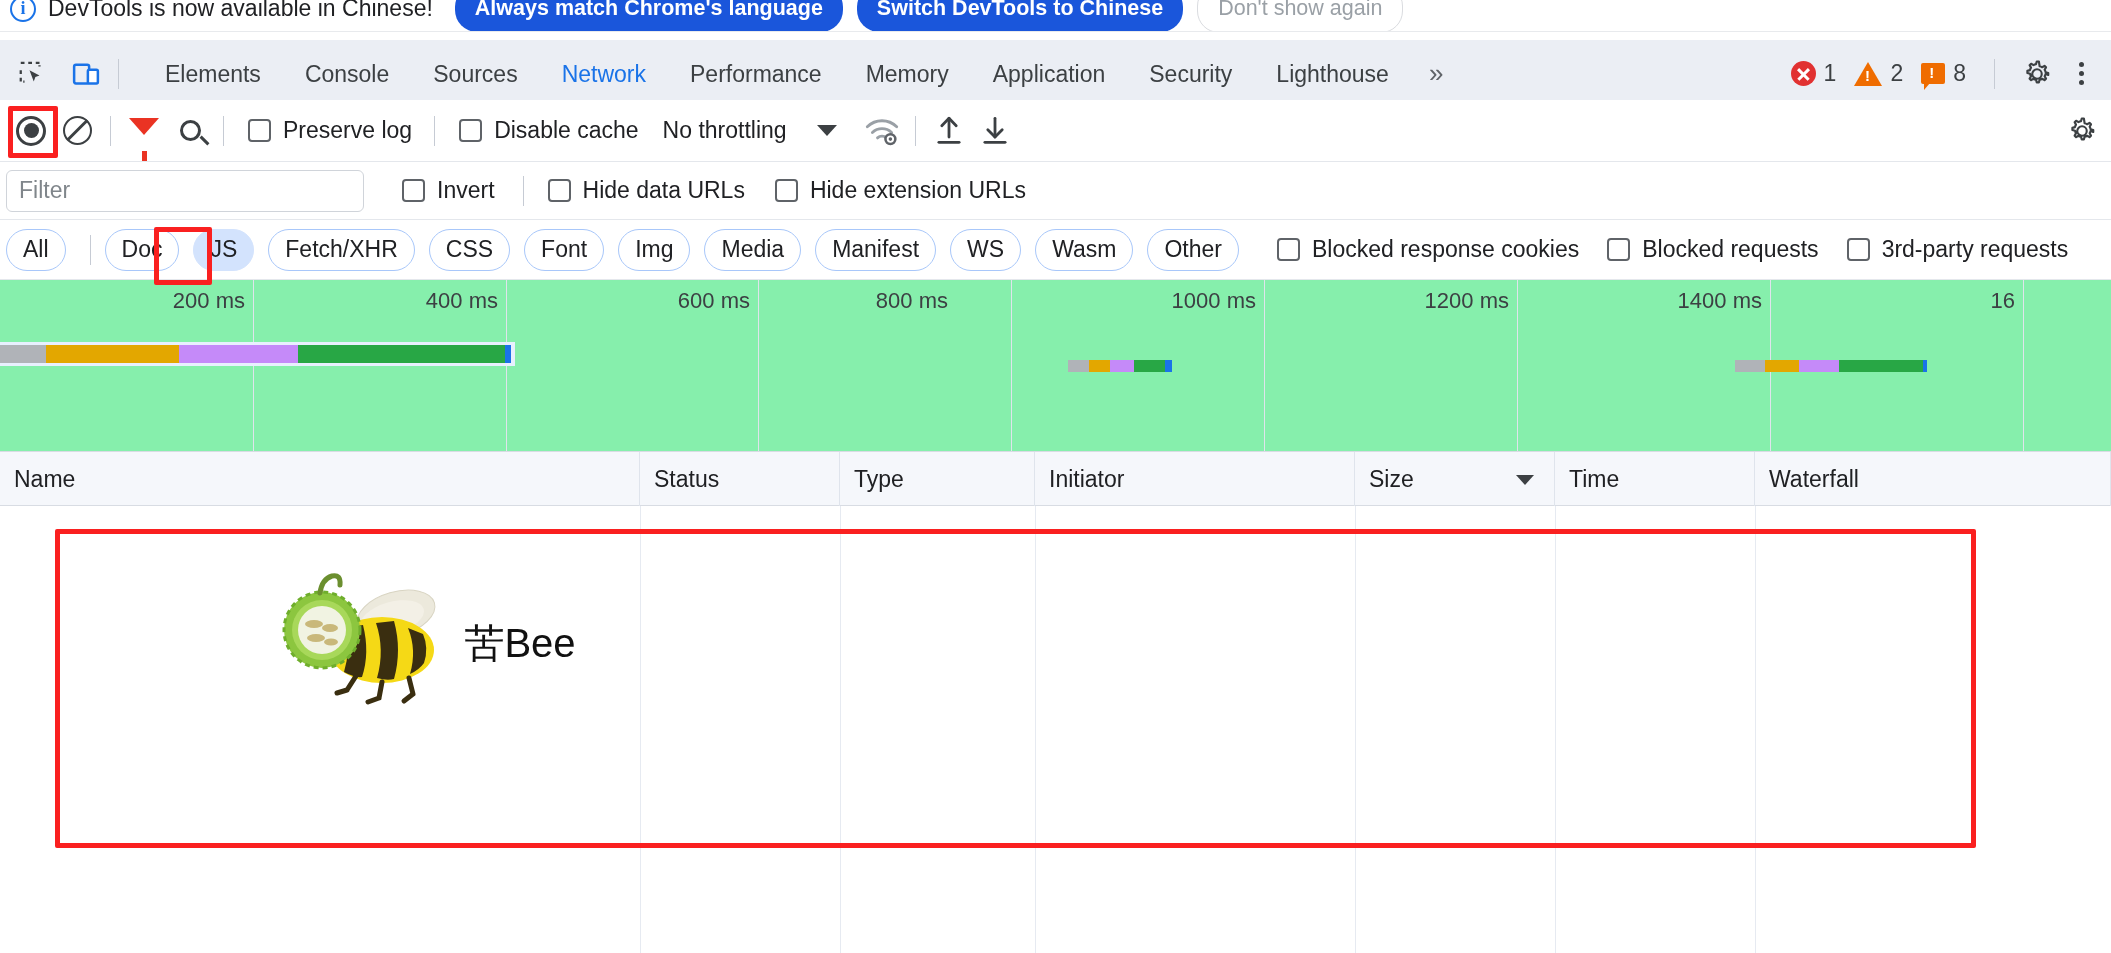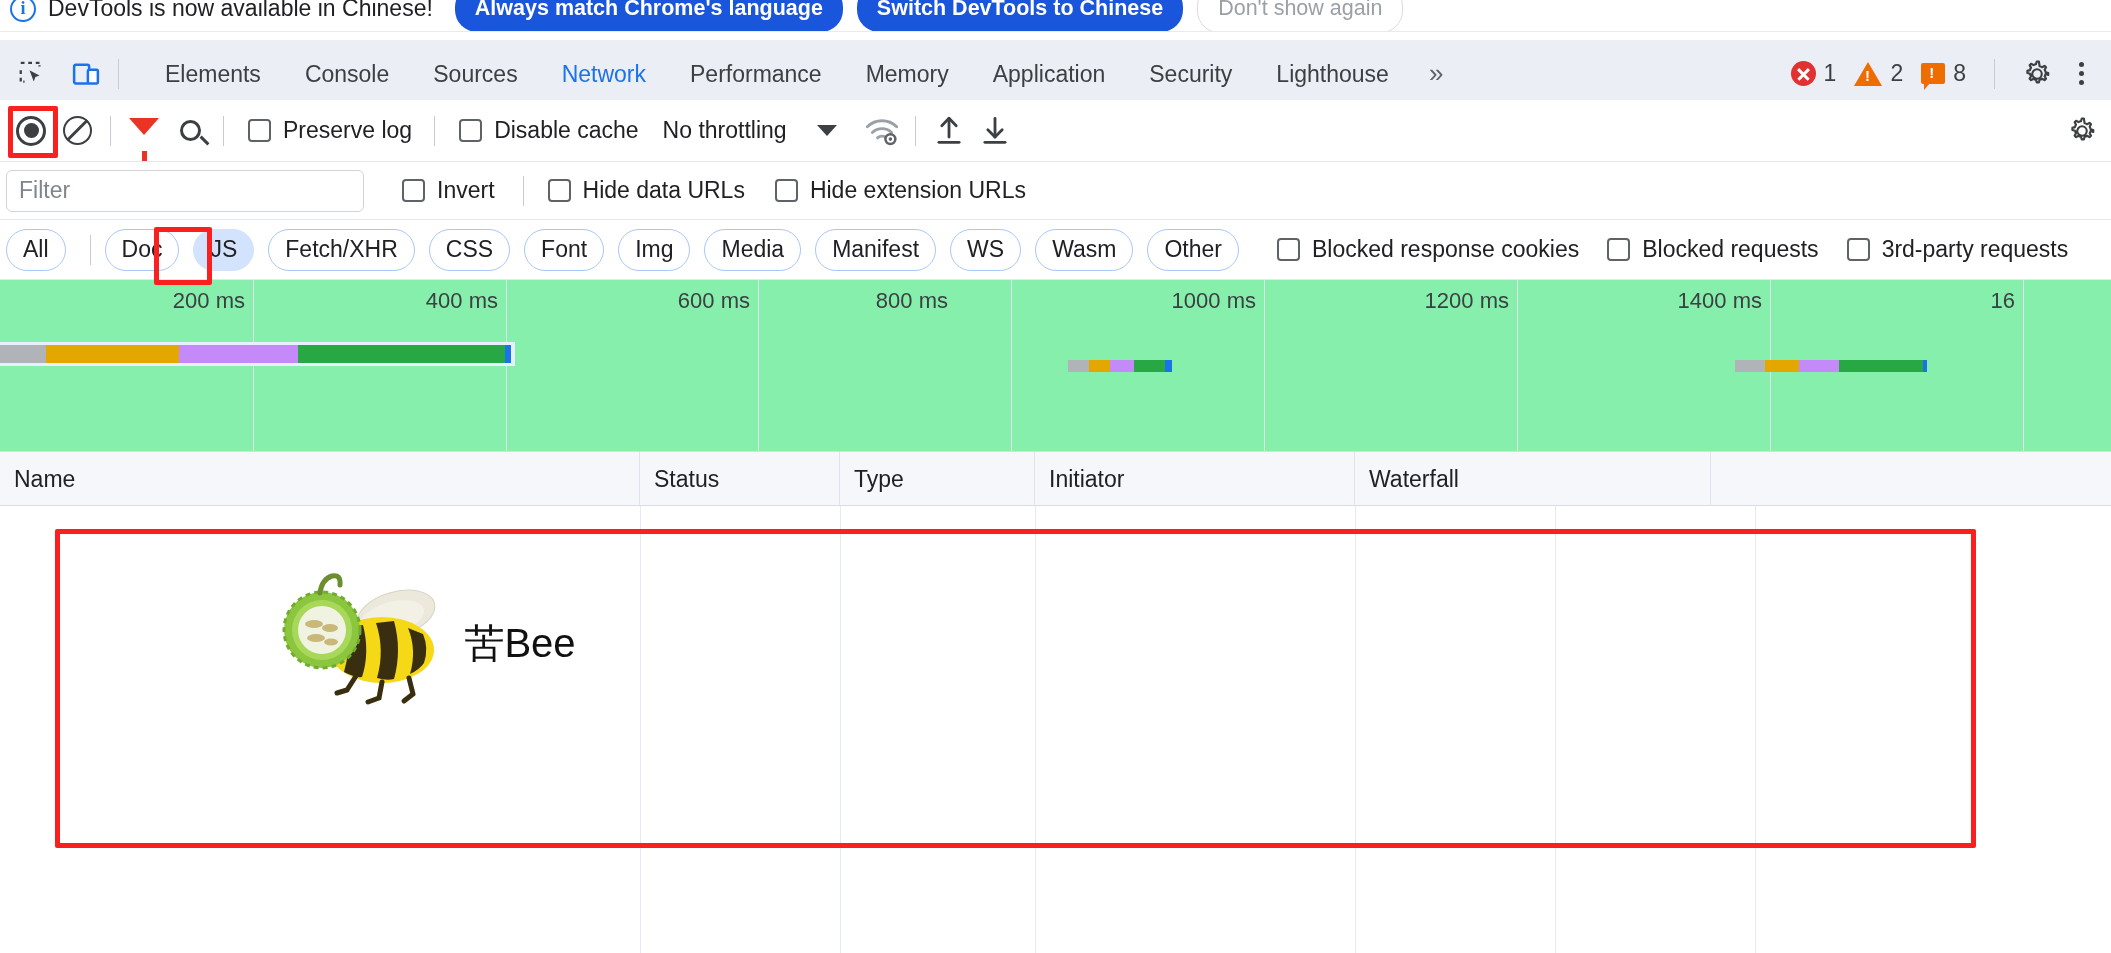--- a/index.html
+++ b/index.html
@@ -503,20 +503,22 @@
         <div class="seg" style="left: 1838.68px; width: 84.44px; background: rgb(40, 167, 69); top: 80px; height: 12px;"></div>
         <div class="seg" style="left: 1923.12px; width: 4.222px; background: rgb(26, 115, 232); top: 80px; height: 12px;"></div>
       </div>
   </div>
 
   <div class="thead" id="thead">
       <div class="th" style="width: 640px;"><span>Name</span></div>
       <div class="th" style="width: 200px;"><span>Status</span></div>
       <div class="th" style="width: 195px;"><span>Type</span></div>
       <div class="th" style="width: 320px;"><span>Initiator</span></div>
+      <div class="th" style="width: 200px;"><span>Size</span><span class="sortcaret"></span></div>
+      <div class="th" style="width: 200px;"><span>Time</span></div>
       <div class="th" style="width: 356px;"><span>Waterfall</span></div>
     </div>
 
   <div class="tbody">
     <div id="colguides">
         <div class="colline" style="left: 640px;"></div>
         <div class="colline" style="left: 840px;"></div>
         <div class="colline" style="left: 1035px;"></div>
         <div class="colline" style="left: 1355px;"></div>
         <div class="colline" style="left: 1555px;"></div>

